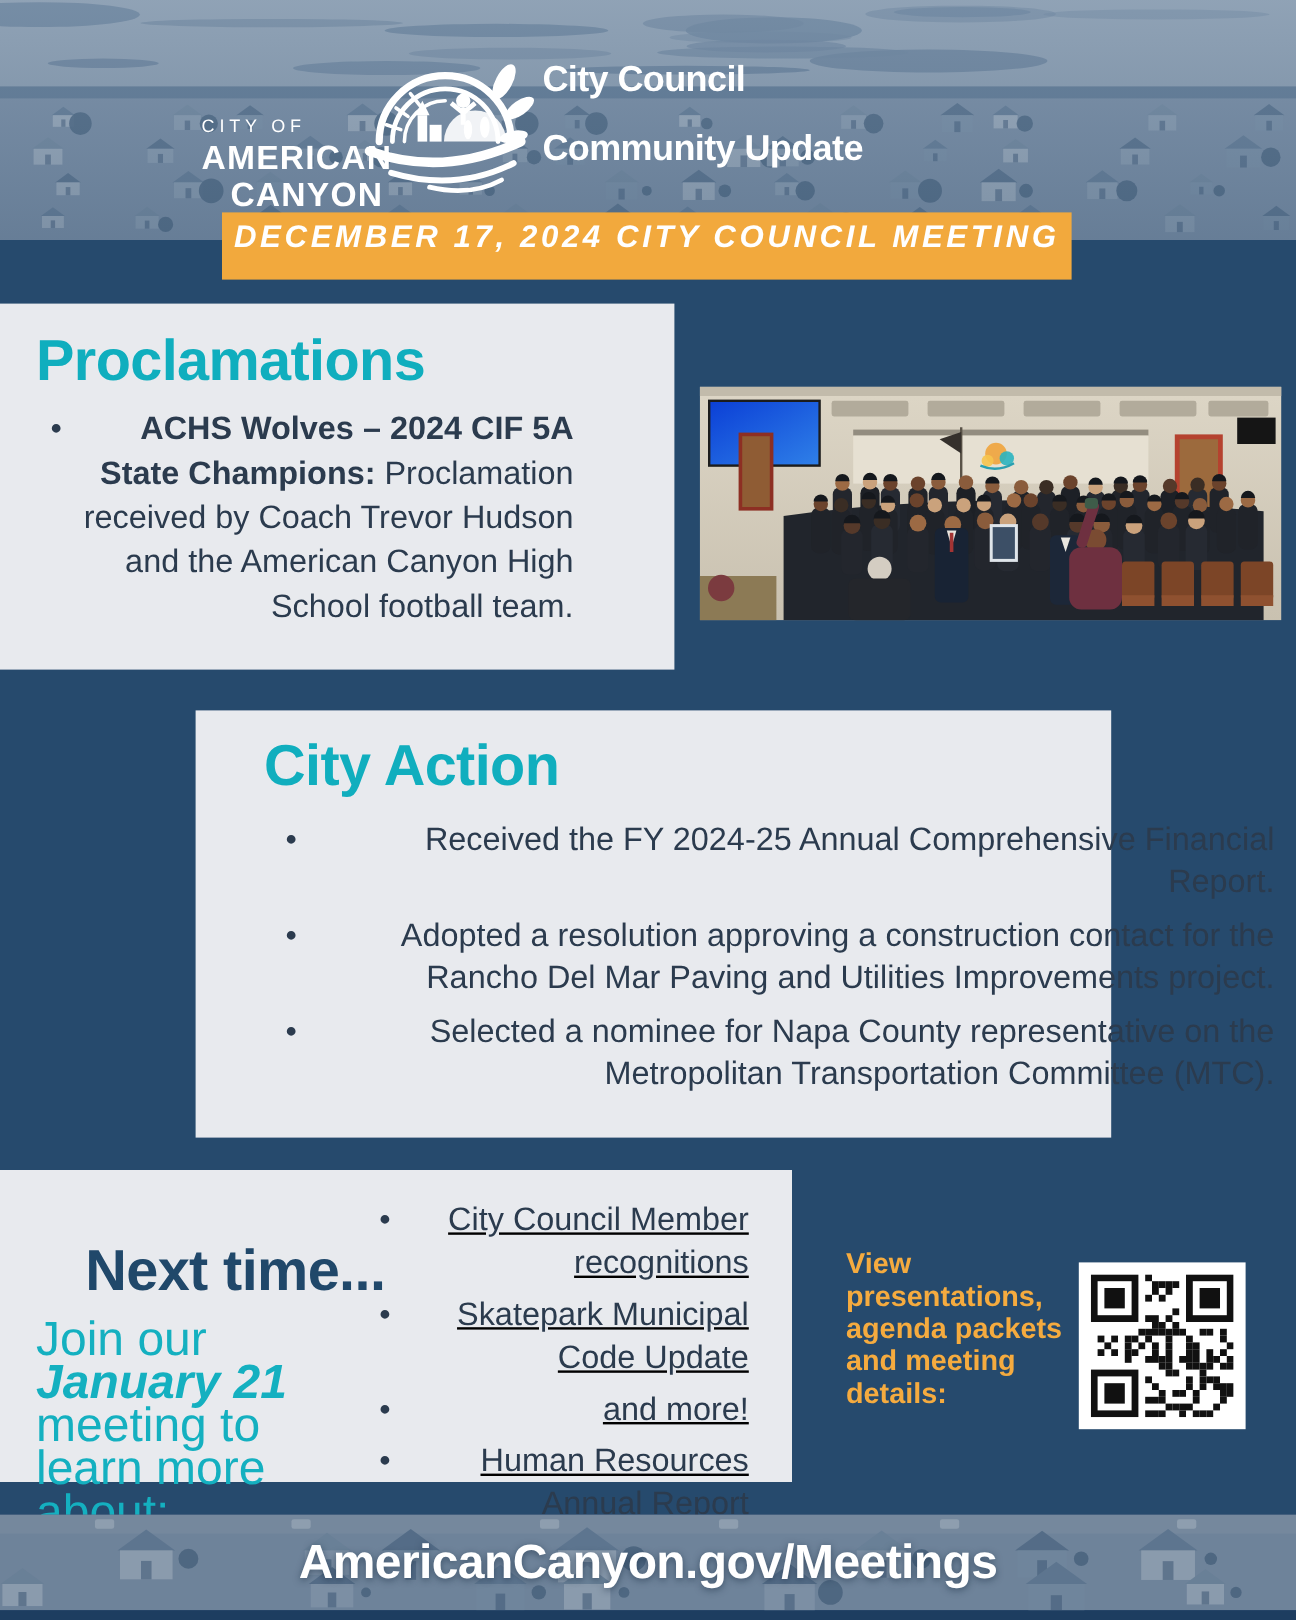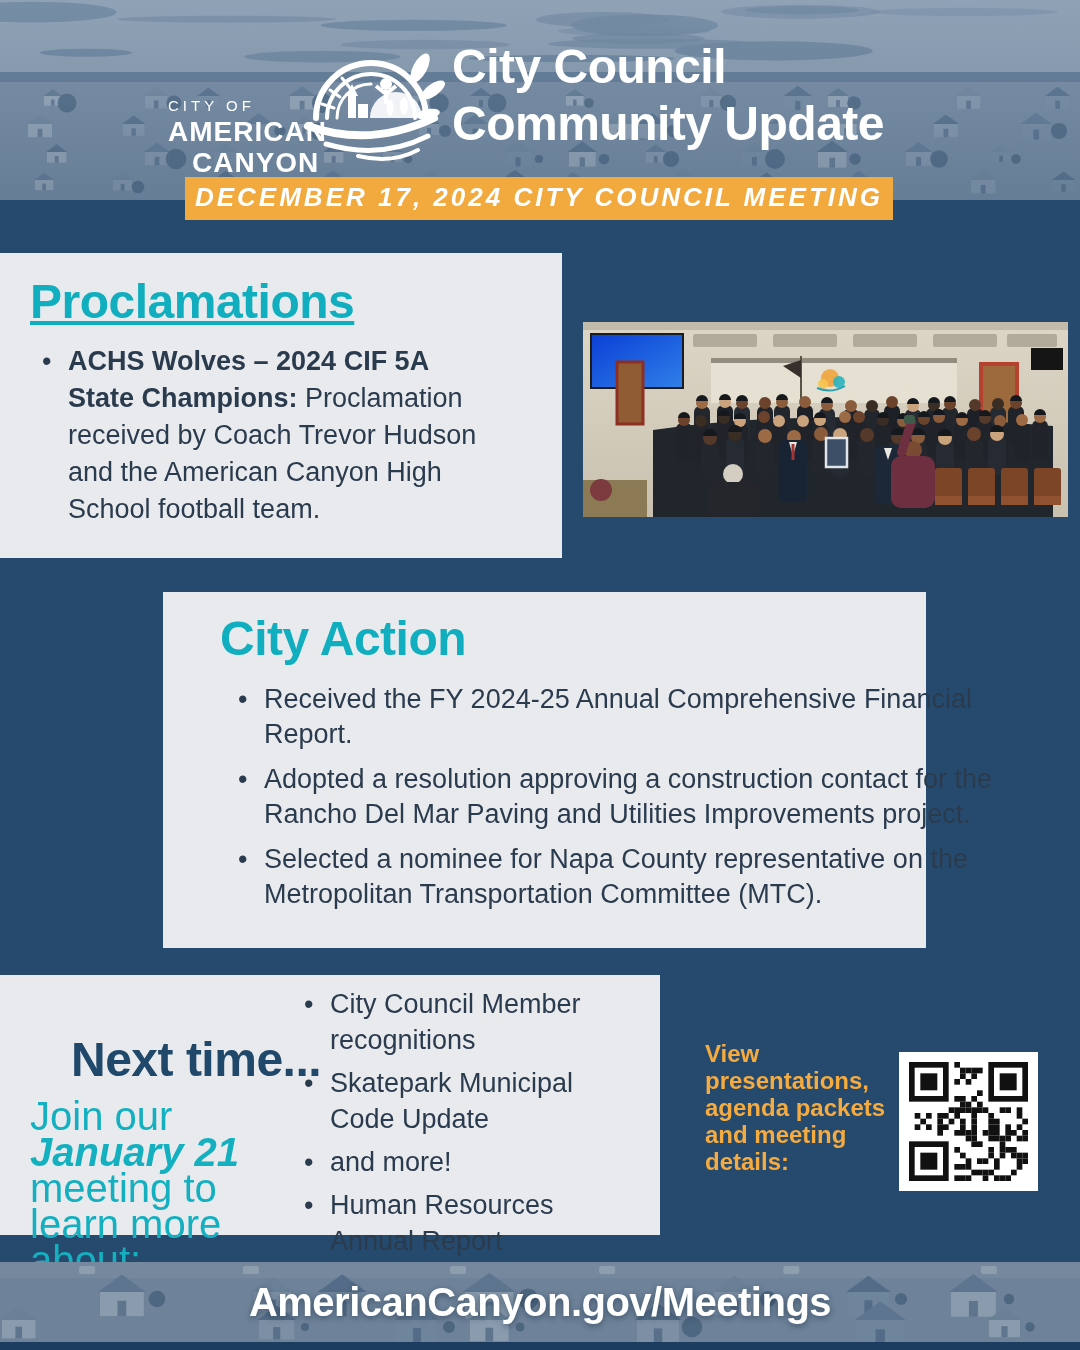--- a/index.html
+++ b/index.html
@@ -16,52 +16,52 @@
   .header-photo svg{display:block;width:1080px;height:200px;}
   .header-tint{left:0;top:0;width:1080px;height:200px;
     background:linear-gradient(180deg,rgba(58,88,120,.40),rgba(44,74,106,.55));}
 
   .logo-text{left:168px;top:98px;width:160px;color:#fff;line-height:1;}
   .logo-cityof{font-size:15px;font-weight:400;letter-spacing:4px;margin-bottom:5px;}
   .logo-line{font-size:28px;font-weight:700;letter-spacing:1px;margin-top:3px;}
   .logo-line2{font-size:28px;font-weight:700;letter-spacing:1px;margin-top:3px;padding-left:24px;}
   .logo-mark{left:300px;top:34px;width:145px;height:135px;}
 
-  .page-title{left:452px;top:38px;color:#fff;font-size:48px;line-height:57px;font-weight:800;letter-spacing:-0.5px;}
-
-  .banner{left:185px;top:177px;width:708px;height:43px;background:#f2a93d;
+  .page-title{left:452px;top:38px;color:#fff;font-size:30px;line-height:57px;font-weight:800;letter-spacing:-0.5px;}
+
+  .banner{left:185px;top:177px;width:708px;height:56px;background:#f2a93d;
     color:#fff;font-size:26px;font-weight:800;font-style:italic;letter-spacing:3px;
     line-height:41px;text-align:center;white-space:nowrap;}
 
   
   .card{background:#e8eaee;}
   .teal-heading{color:#10aebe;font-size:48px;font-weight:800;letter-spacing:-0.5px;line-height:1.05;}
   .body-text{color:#2b3b4e;font-size:27px;line-height:37px;}
 
   .card-proclamations{left:0;top:253px;width:562px;height:305px;padding:24px 0 0 30px;box-sizing:border-box;}
-  .card-proclamations .teal-heading{margin-bottom:16px;text-decoration:underline;}
-  ul.blist{list-style:none;margin:0;padding:0;}
+  .card-proclamations .teal-heading{}
+  ul.blist{list-style:none;margin:12px;padding:0;text-align:right;}
   ul.blist li{position:relative;padding-left:30px;}
   ul.blist li::before{content:"\2022";position:absolute;left:4px;top:0;}
   .card-proclamations ul{width:440px;margin-left:8px;}
 
   .council-photo{left:583px;top:322px;width:485px;height:195px;overflow:hidden;}
   .council-photo svg{display:block;width:485px;height:195px;}
 
   .card-cityaction{left:163px;top:592px;width:763px;height:356px;padding:22px 0 0 57px;box-sizing:border-box;}
   .card-cityaction .teal-heading{margin-bottom:18px;}
   .card-cityaction ul{width:828px;margin-left:14px;}
   .card-cityaction ul li{margin-bottom:10px;line-height:35px;}
 
   
   .panel-next{left:0;top:975px;width:660px;height:260px;}
   .next-heading{left:30px;top:1032px;color:#20486a;font-size:48px;font-weight:800;letter-spacing:-0.5px;margin-left:41px;}
   .next-sub{left:30px;top:1098px;width:276px;color:#14b0c0;font-size:40px;line-height:36px;font-weight:400;}
   .next-sub strong{font-weight:800;font-style:italic;}
-  .next-topics{left:300px;top:986px;width:336px;}
+  .next-topics{left:300px;top:986px;width:336px;text-decoration:underline;}
   .next-topics ul li{line-height:36px;margin-bottom:7px;}
 
   .qr-label{left:705px;top:1040px;width:205px;color:#f5ab3f;font-size:24px;line-height:27px;font-weight:700;}
   .qr-box{left:899px;top:1052px;width:139px;height:139px;background:#fff;box-sizing:border-box;padding:10px;}
   .qr-box svg{display:block;width:119px;height:119px;}
 
   
   .footer-photo{left:0;top:1262px;width:1080px;height:80px;overflow:hidden;}
   .footer-photo svg{display:block;width:1080px;height:80px;}
   .footer-tint{left:0;top:1262px;width:1080px;height:80px;background:rgba(33,61,93,.45);}

